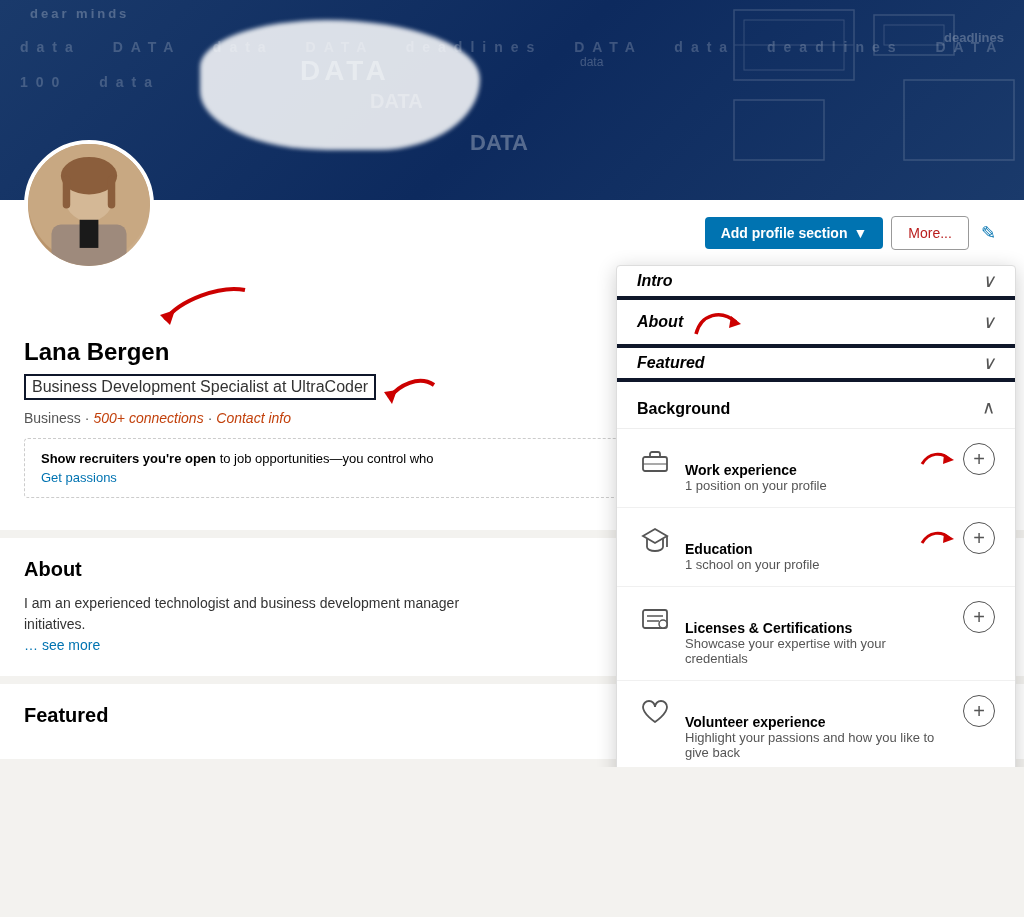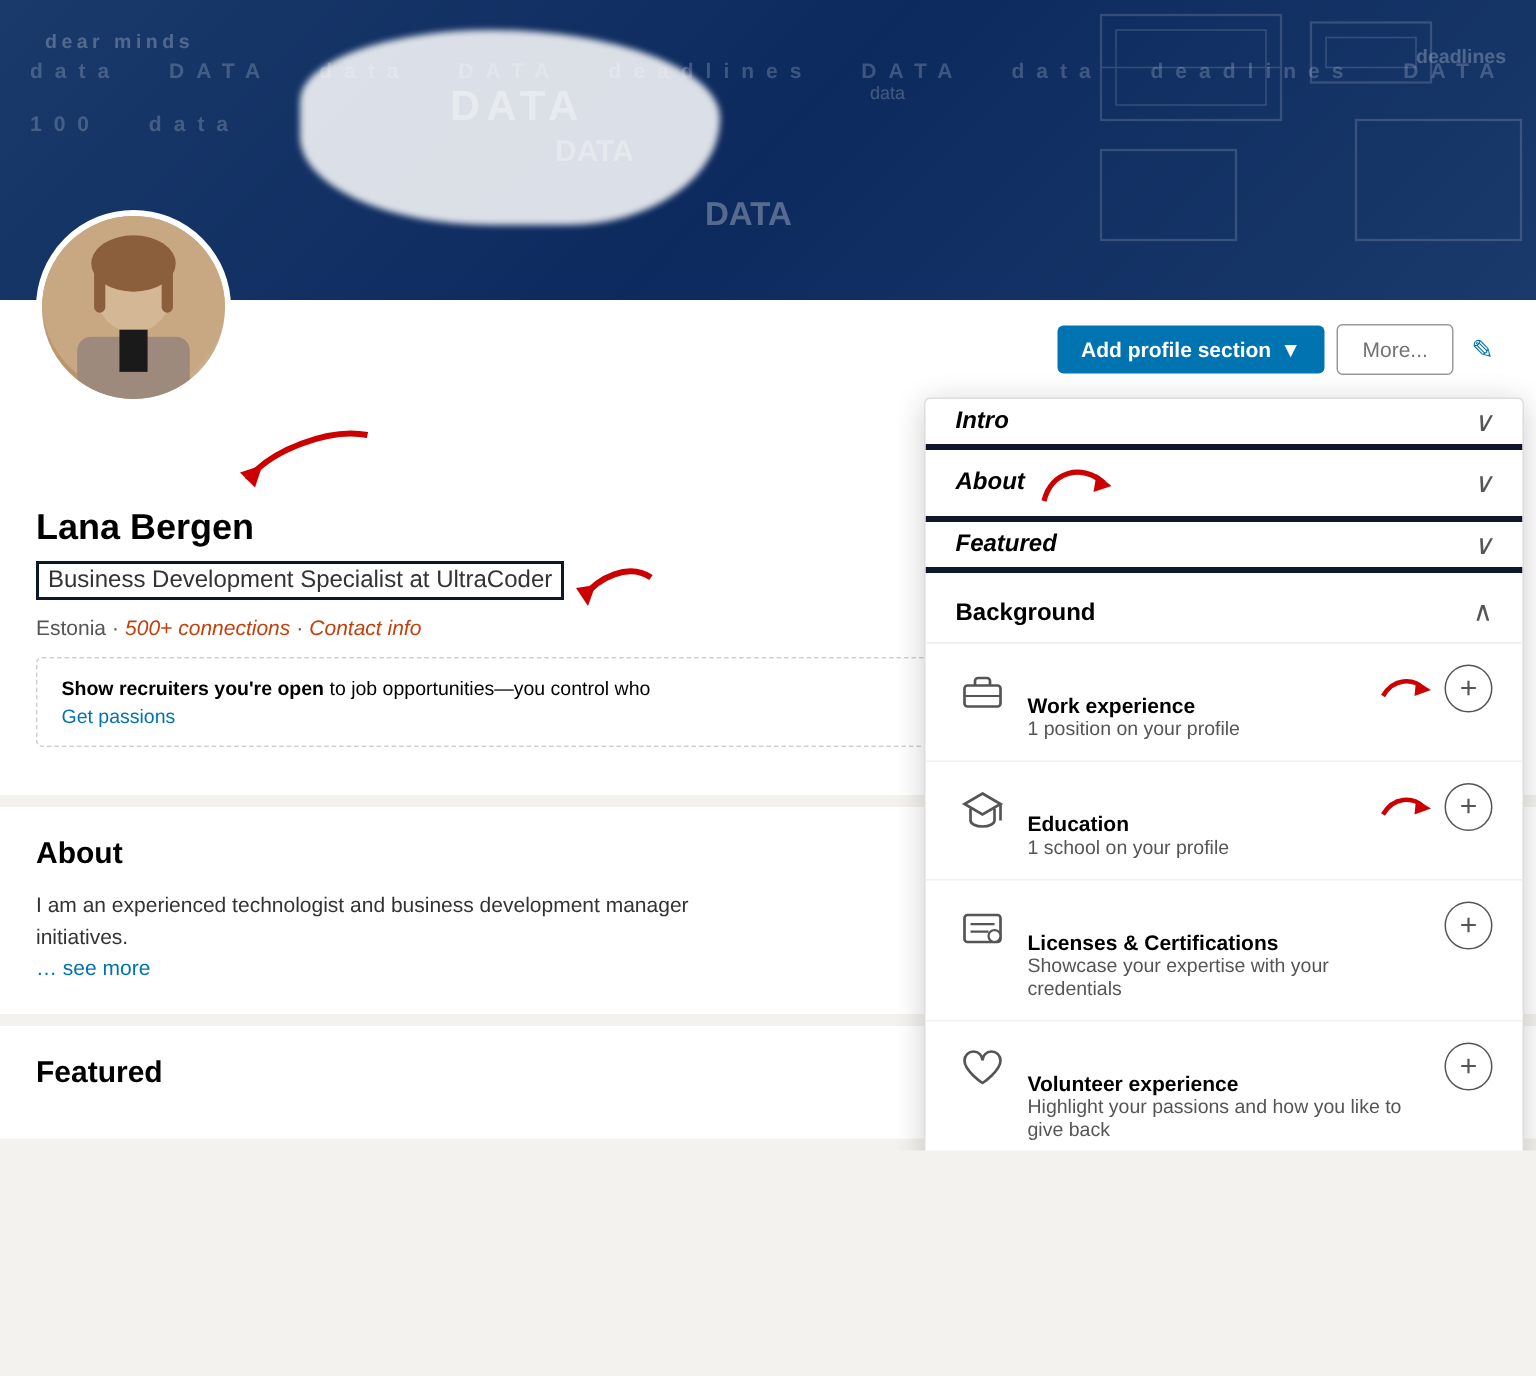--- a/index.html
+++ b/index.html
@@ -77,21 +77,21 @@
       border: none;
       padding: 8px 16px;
       border-radius: 4px;
       font-size: 14px;
       font-weight: 600;
       cursor: pointer;
       display: flex; align-items: center; gap: 6px;
     }
     .btn-more {
       background: #fff;
-      color: #737373;
+      color: #b91c1c;
       border: 1px solid #999;
       padding: 8px 16px;
       border-radius: 4px;
       font-size: 14px;
       cursor: pointer;
     }
     .btn-edit-icon {
       background: none; border: none; cursor: pointer;
       color: #0073b1; font-size: 18px; padding: 4px;
     }
@@ -234,21 +234,21 @@
 </head>
 <body>
 
 <div class="page-wrapper">
 
   <div class="banner">
     <div class="banner-overlay"></div>
     <div class="banner-deco"></div>
     <div class="banner-blob"></div>
 
-    <div style="position:absolute;top:20px;left:30px;color:rgba(255,255,255,0.25);font-size:13px;font-weight:bold;letter-spacing:3px;">dear minds</div>
+    <div style="position:absolute;top:6px;left:30px;color:rgba(255,255,255,0.25);font-size:13px;font-weight:bold;letter-spacing:3px;">dear minds</div>
     <div style="position:absolute;top:55px;left:300px;color:rgba(255,255,255,0.35);font-size:28px;font-weight:bold;letter-spacing:4px;">DATA</div>
     <div style="position:absolute;top:90px;left:370px;color:rgba(255,255,255,0.28);font-size:20px;font-weight:bold;">DATA</div>
     <div style="position:absolute;top:130px;left:470px;color:rgba(255,255,255,0.3);font-size:22px;font-weight:bold;">DATA</div>
     <div style="position:absolute;top:30px;right:20px;color:rgba(255,255,255,0.25);font-size:13px;font-weight:bold;">deadlines</div>
     <div style="position:absolute;top:55px;left:580px;color:rgba(255,255,255,0.22);font-size:12px;">data</div>
 
     <svg style="position:absolute;top:0;right:0;width:300px;height:200px;opacity:0.15;" viewBox="0 0 300 200">
       <rect x="10" y="10" width="120" height="70" fill="none" stroke="white" stroke-width="1.5"></rect>
       <rect x="20" y="20" width="100" height="50" fill="none" stroke="white" stroke-width="1"></rect>
       <line x1="10" y1="45" x2="130" y2="45" stroke="white" stroke-width="1"></line>
@@ -303,21 +303,21 @@
       <div class="profile-name">Lana Bergen</div>
       <div style="display:flex;align-items:center;gap:8px;">
         <div class="profile-headline">Business Development Specialist at UltraCoder</div>
 
         <svg width="55" height="40" viewBox="0 0 55 40">
           <path d="M50 15 C35 5, 15 15, 5 28" stroke="#cc0000" stroke-width="4" fill="none"></path>
           <polygon points="0,22 8,34 13,20" fill="#cc0000"></polygon>
         </svg>
       </div>
       <div class="profile-meta">
-        <span>Estonia</span>
+        <span>Business</span>
         <span class="dot">·</span>
         <a class="link">500+ connections</a>
         <span class="dot">·</span>
         <a class="link">Contact info</a>
       </div>
 
       <div class="recruiter-banner">
         <div>
           <strong>Show recruiters you're open</strong>
           <span> to job opportunities—you control who</span>

